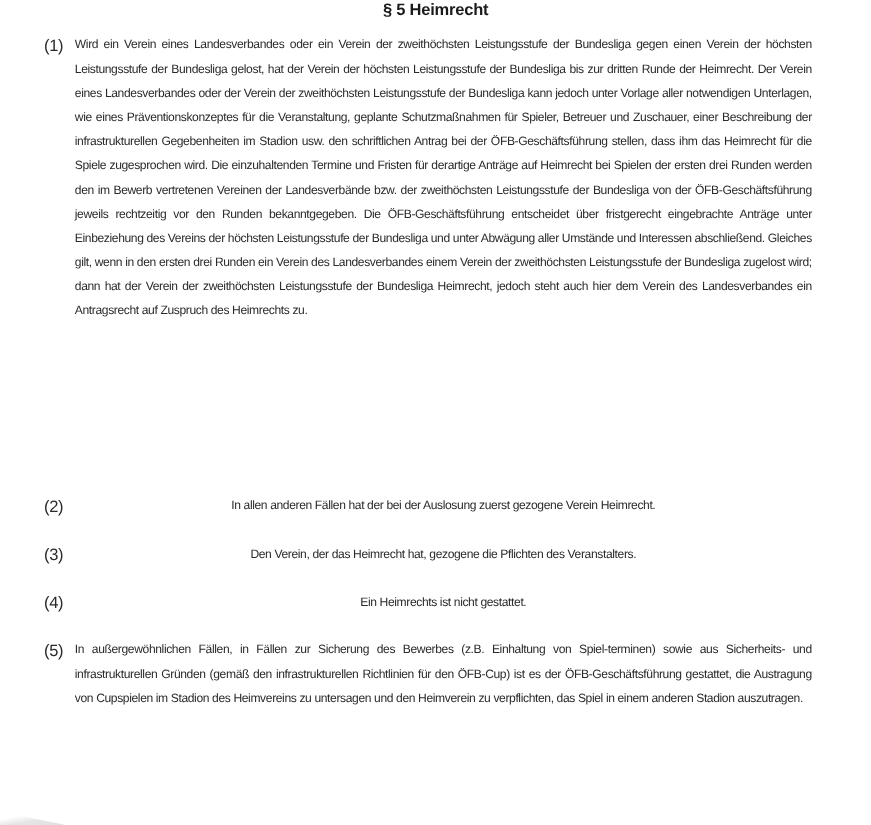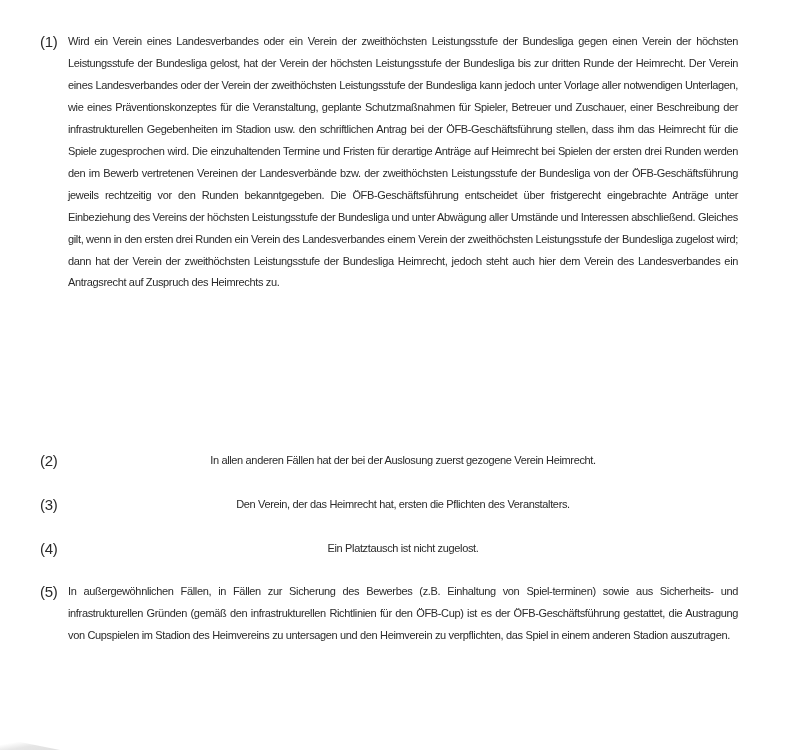--- a/index.html
+++ b/index.html
@@ -28,39 +28,40 @@
   .shadow {
     position: absolute; left: 0; bottom: 0; width: 60px; height: 12px;
     background: linear-gradient(170deg, rgba(255,255,255,0) 30%, #e6e6e6 60%, #e0e0e0 100%);
     clip-path: polygon(0 0, 100% 100%, 0 100%);
   }
 </style>
 </head>
 <body>
 
 <div class="page">
+  <div class="title">§ 5 Heimrecht</div>
 
   <div class="para" style="top:31px;">
     <span class="num">(1)</span>
     <div class="body">Wird ein Verein eines Landesverbandes oder ein Verein der zweithöchsten Leistungsstufe der Bundesliga gegen einen Verein der höchsten Leistungsstufe der Bundesliga gelost, hat der Verein der höchsten Leistungsstufe der Bundesliga bis zur dritten Runde der  Heimrecht. Der Verein eines Landesverbandes oder der Verein der zweithöchsten Leistungsstufe der Bundesliga kann jedoch unter Vorlage aller notwendigen Unterlagen, wie eines Präventionskonzeptes für die Veranstaltung, geplante Schutzmaßnahmen für Spieler, Betreuer und Zuschauer, einer Beschreibung der infrastrukturellen Gegebenheiten im Stadion usw. den schriftlichen Antrag bei der ÖFB-Geschäftsführung stellen, dass ihm das Heimrecht für die Spiele zugesprochen wird. Die einzuhaltenden Termine und Fristen für derartige Anträge auf Heimrecht bei Spielen der ersten drei Runden werden den im Bewerb vertretenen Vereinen der Landesverbände bzw. der zweithöchsten Leistungsstufe der Bundesliga von der ÖFB-Geschäftsführung jeweils rechtzeitig vor den Runden bekanntgegeben. Die ÖFB-Geschäftsführung entscheidet über fristgerecht eingebrachte Anträge unter Einbeziehung des Vereins der höchsten Leistungsstufe der Bundesliga und unter Abwägung aller Umstände und Interessen abschließend. Gleiches gilt, wenn in den ersten drei Runden ein Verein des Landesverbandes einem Verein der zweithöchsten Leistungsstufe der Bundesliga zugelost wird; dann hat der Verein der zweithöchsten Leistungsstufe der Bundesliga Heimrecht, jedoch steht auch hier dem Verein des Landesverbandes ein Antragsrecht auf Zuspruch des Heimrechts zu.</div>
   </div>
 
   <div class="para" style="top:450px;">
     <span class="num">(2)</span>
     <div class="body last-left">In allen anderen Fällen hat der bei der Auslosung zuerst gezogene Verein Heimrecht.</div>
   </div>
 
   <div class="para" style="top:494px;">
     <span class="num">(3)</span>
-    <div class="body last-left">Den Verein, der das Heimrecht hat, ersten die Pflichten des Veranstalters.</div>
+    <div class="body last-left">Den Verein, der das Heimrecht hat, gezogene die Pflichten des Veranstalters.</div>
   </div>
 
   <div class="para" style="top:538px;">
     <span class="num">(4)</span>
-    <div class="body last-left">Ein Platztausch ist nicht zugelost.</div>
+    <div class="body last-left">Ein Heimrechts ist nicht gestattet.</div>
   </div>
 
   <div class="para" style="top:581px;">
     <span class="num">(5)</span>
     <div class="body">In außergewöhnlichen Fällen, in Fällen zur Sicherung des Bewerbes (z.B. Einhaltung von Spiel-terminen) sowie aus Sicherheits- und infrastrukturellen Gründen (gemäß den infrastrukturellen Richtlinien für den ÖFB-Cup) ist es der ÖFB-Geschäftsführung gestattet, die Austragung von Cupspielen im Stadion des Heimvereins zu untersagen und den Heimverein zu verpflichten, das Spiel in einem anderen Stadion auszutragen.</div>
   </div>
 
   <div class="shadow"></div>
 </div>
 

